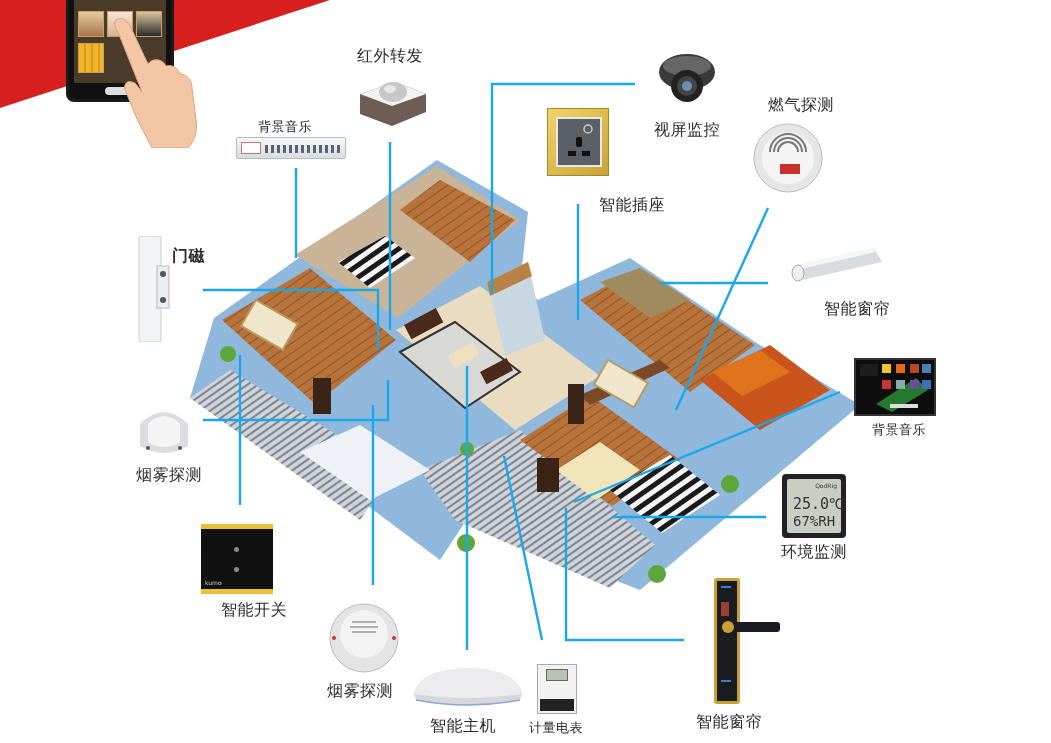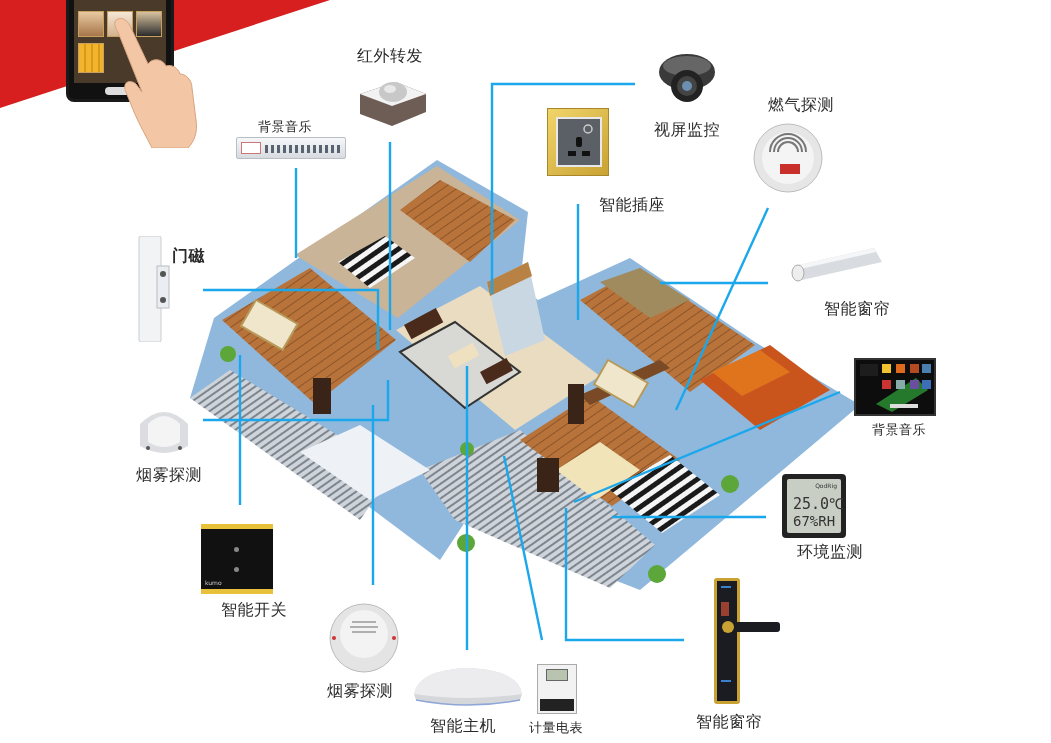--- a/index.html
+++ b/index.html
@@ -247,21 +247,21 @@
   </div>
   <div class="label small" style="left:872px;top:421px;">背景音乐</div>
 
   <div class="device env">
     <div class="lcd">
       <span class="brand">QodRig</span>
       <span class="temp">25.0℃</span>
       <span class="hum">67%RH</span>
     </div>
   </div>
-  <div class="label" style="left:781px;top:542px;margin-left:16px;">环境监测</div>
+  <div class="label" style="left:781px;top:542px;">环境监测</div>
 
   <svg class="device lock" viewBox="0 0 70 130">
     <rect x="2" y="2" width="26" height="126" rx="3" fill="#c9a233"></rect>
     <rect x="5" y="5" width="20" height="120" fill="#1b1b22"></rect>
     <rect x="9" y="26" width="8" height="14" fill="#9a4030"></rect>
     <rect x="14" y="46" width="54" height="10" rx="3" fill="#1b1b22"></rect>
     <circle cx="16" cy="51" r="6" fill="#c9a233"></circle>
     <rect x="9" y="10" width="10" height="2" fill="#3a7fd0"></rect>
     <rect x="9" y="104" width="10" height="2" fill="#3a7fd0"></rect>
   </svg>

